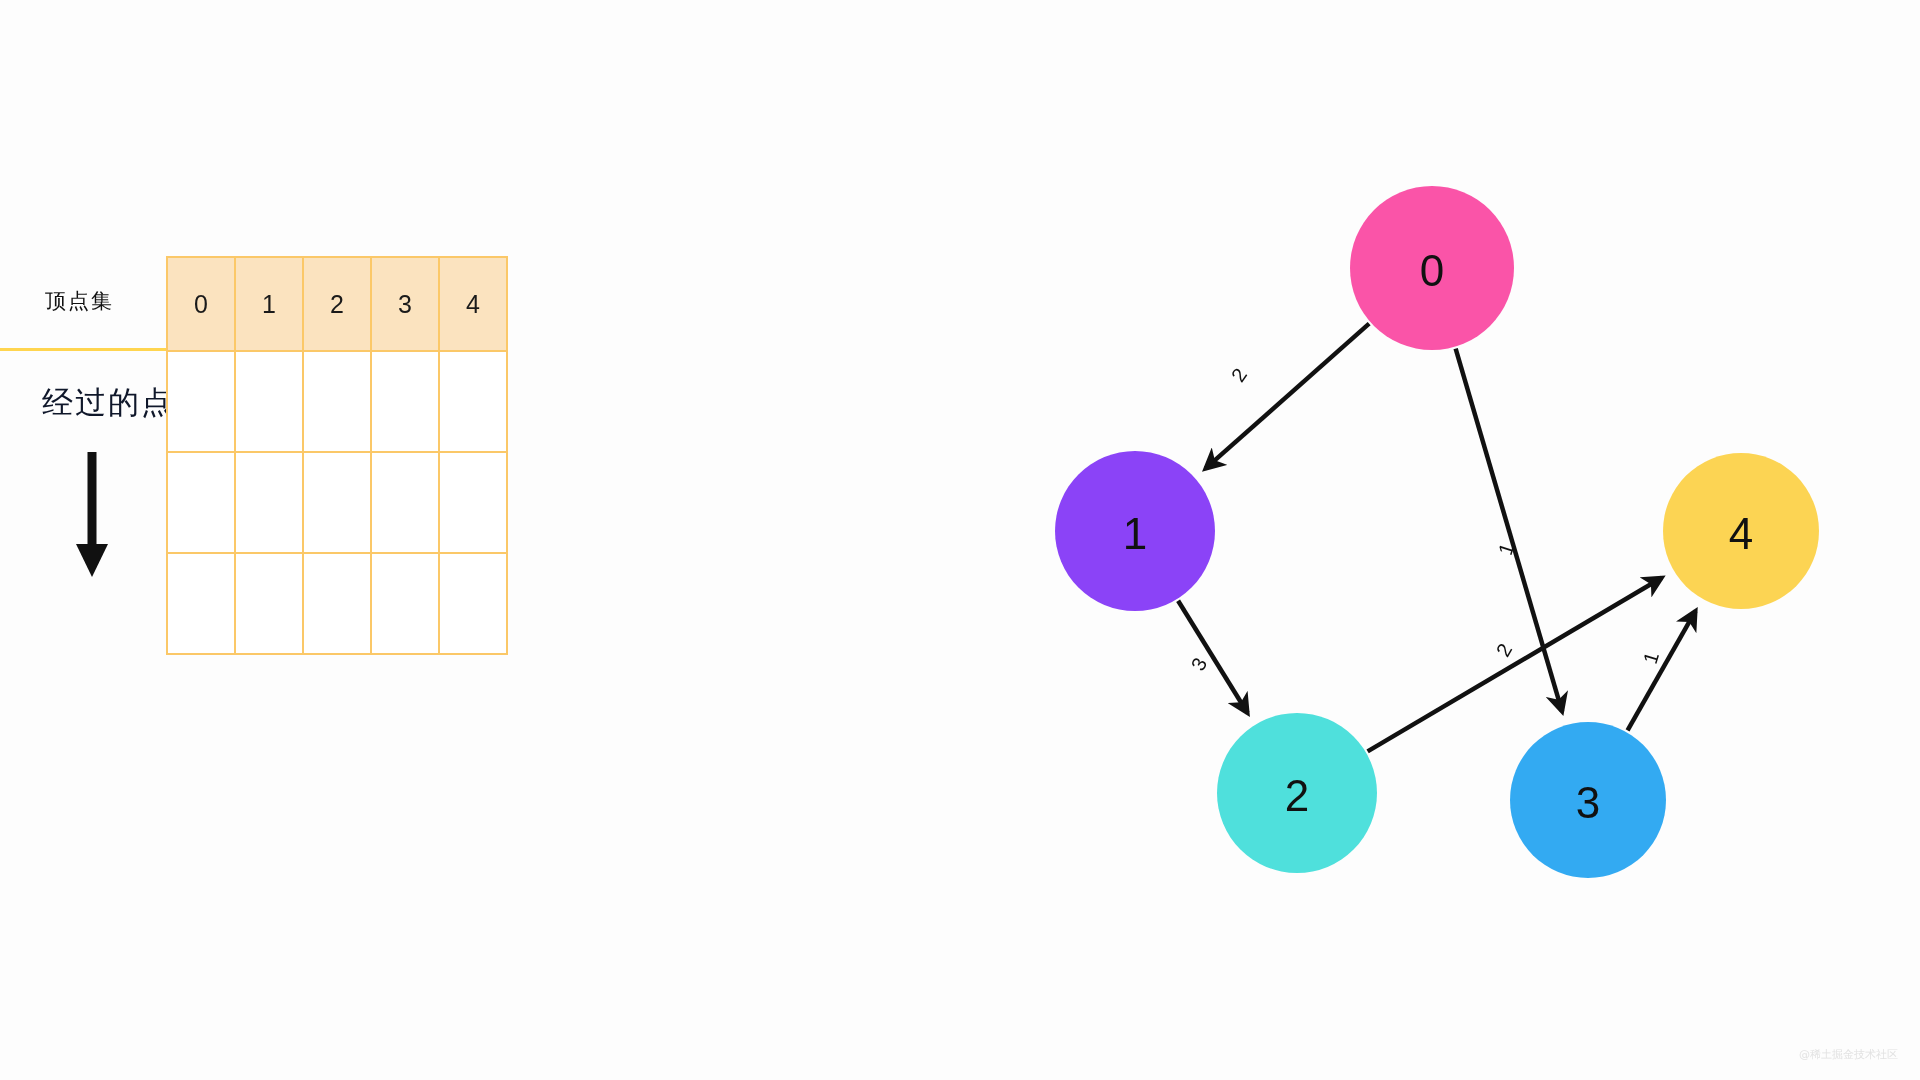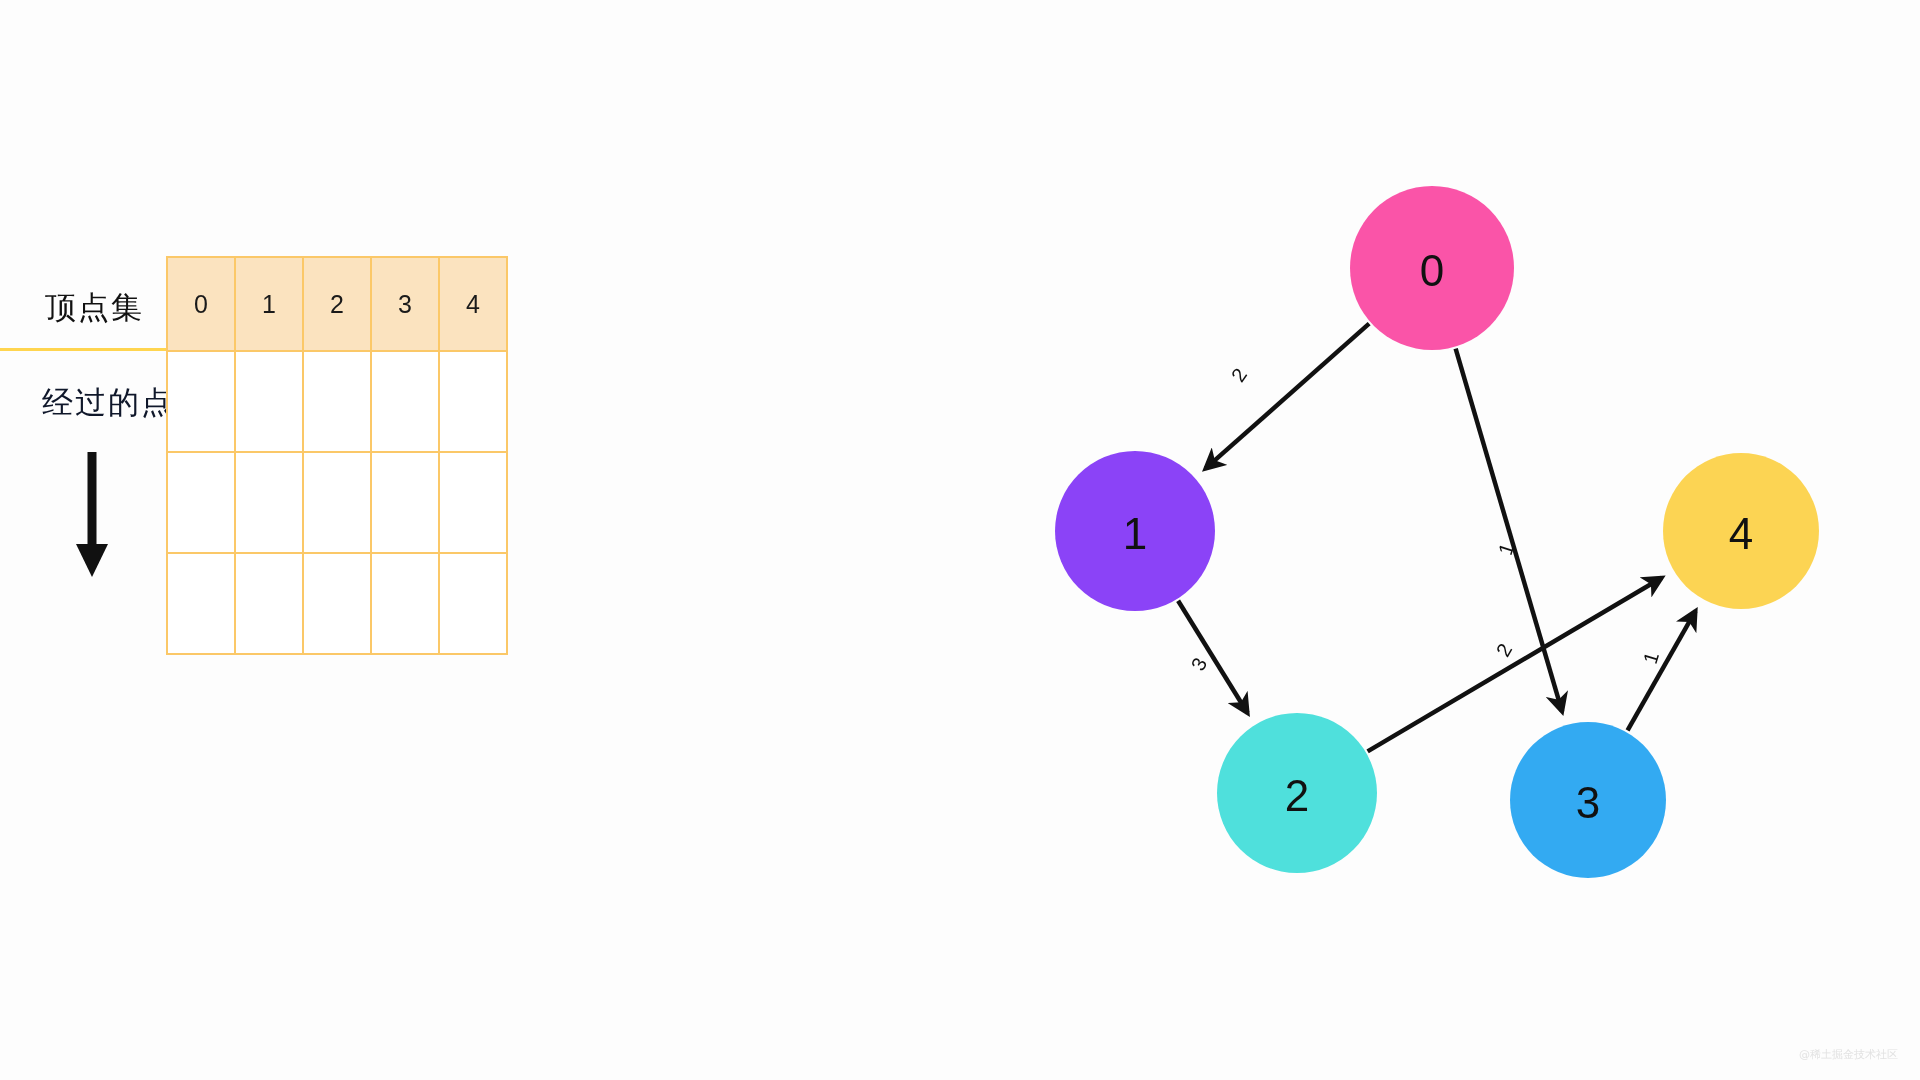--- a/index.html
+++ b/index.html
@@ -20,21 +20,21 @@
   #left-panel {
     position: absolute;
     left: 0; top: 0;
     width: 640px; height: 1080px;
   }
 
   #vertex-set-label {
     position: absolute;
     left: 45px;
     top: 287px;
-    font-size: 31px;
+    font-size: 21px;
     color: #111111;
     letter-spacing: 2px;
     white-space: nowrap;
     font-family: "DejaVu Sans", "Liberation Sans", sans-serif;
   }
 
   #passed-points-label {
     position: absolute;
     left: 42px;
     top: 382px;

